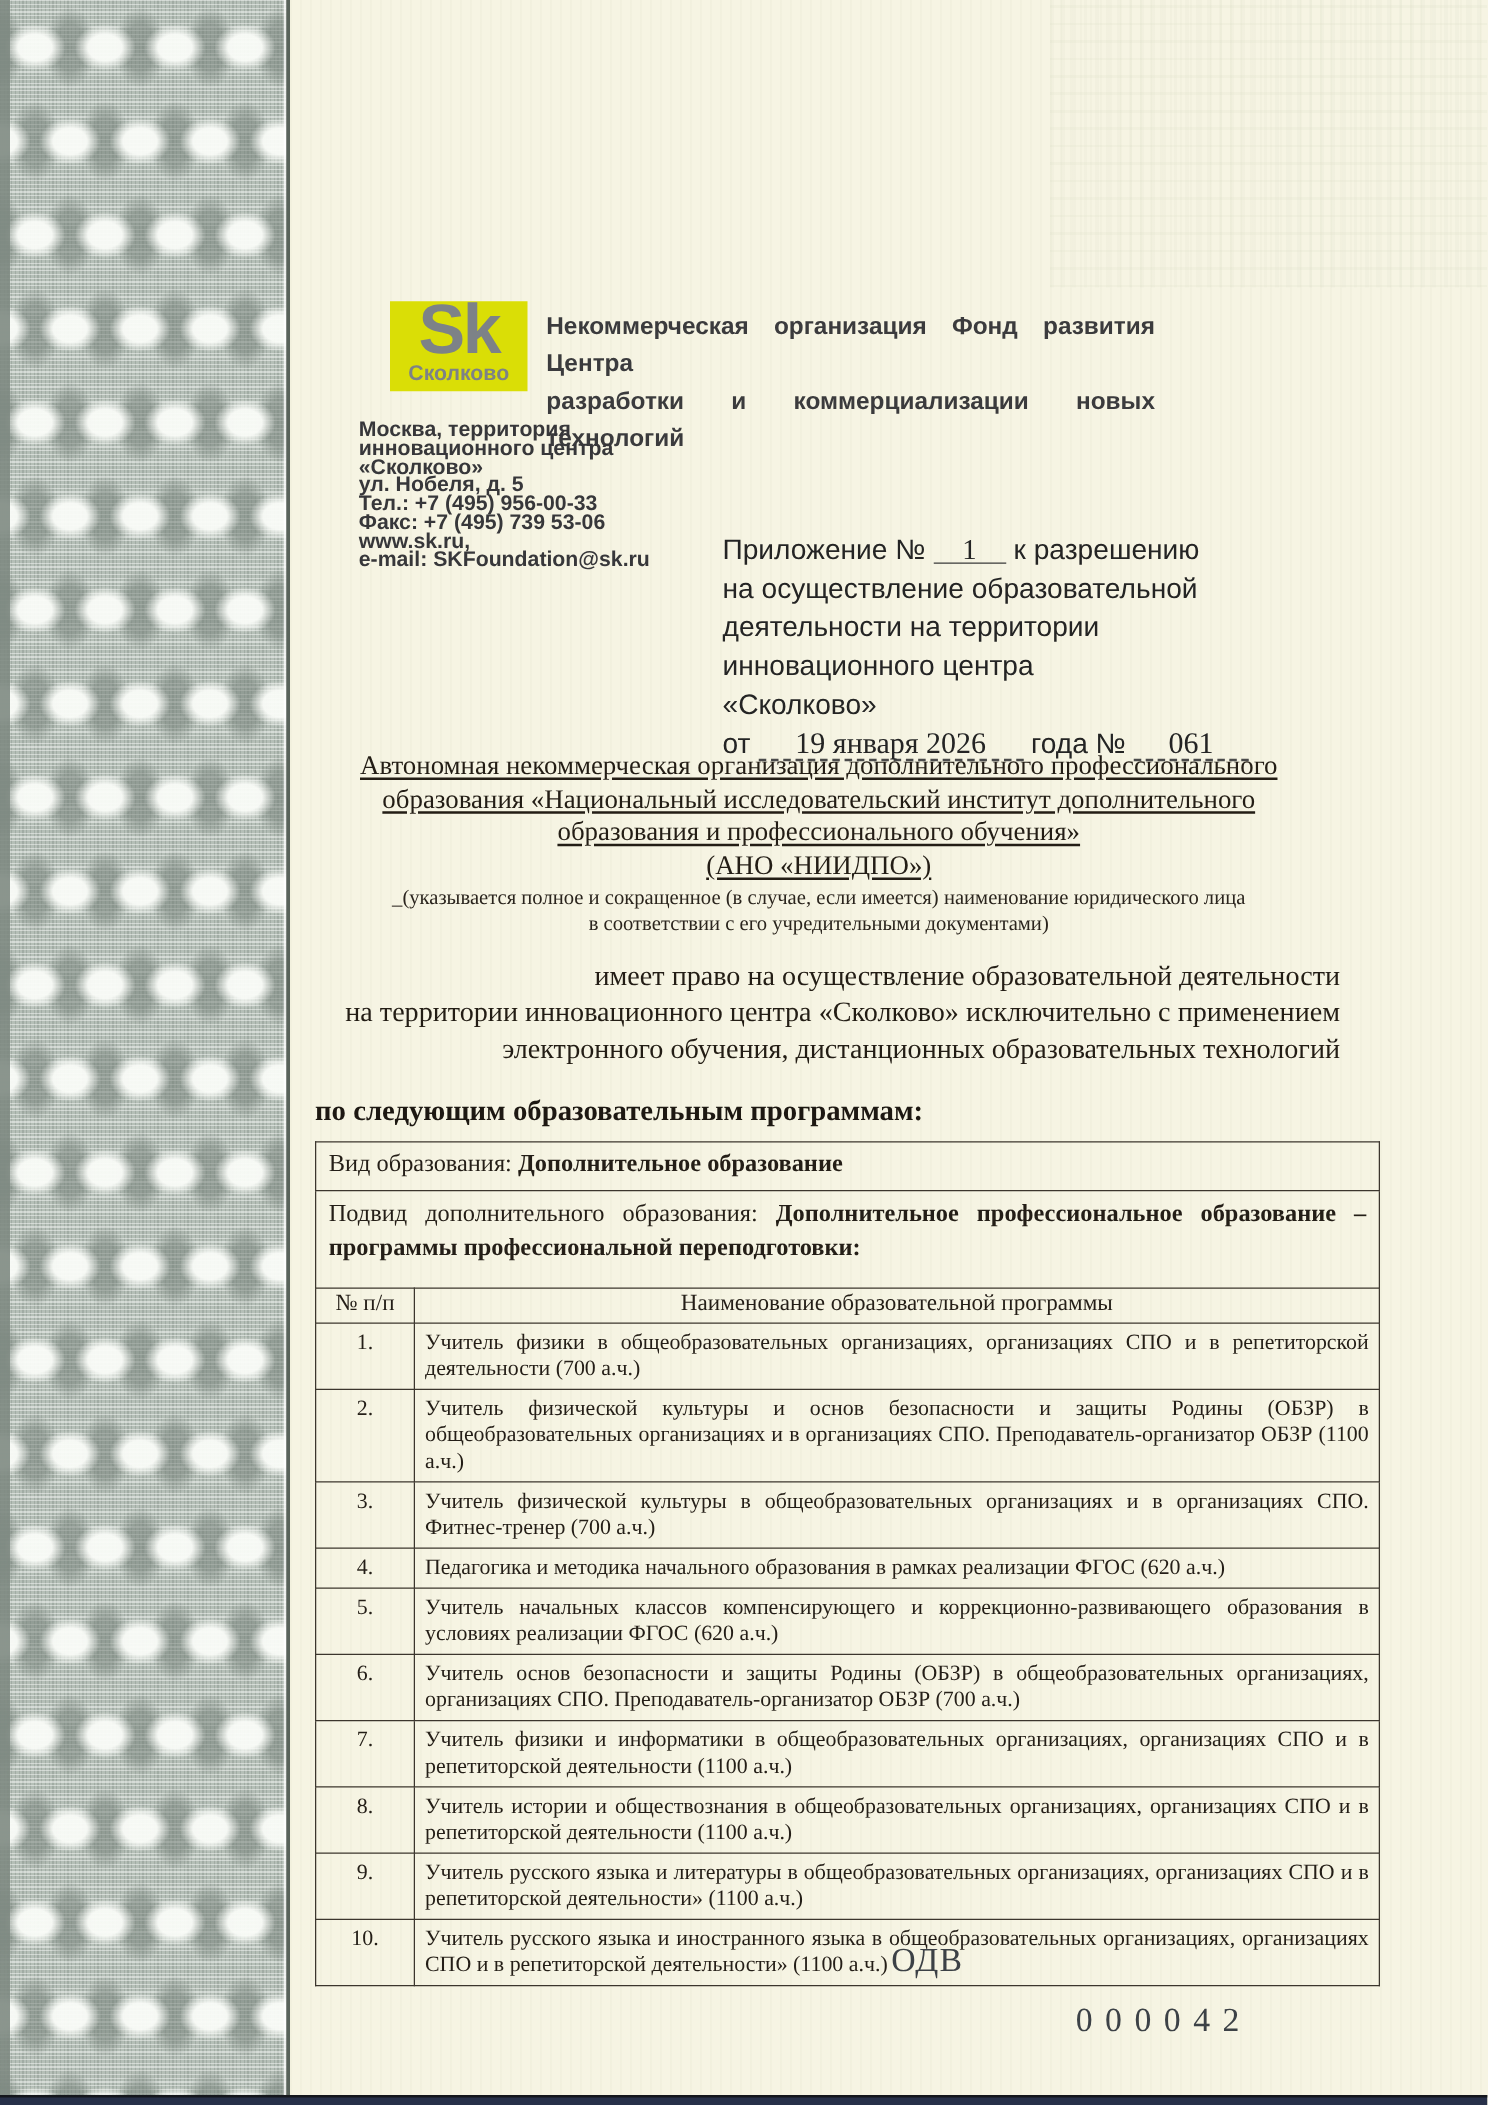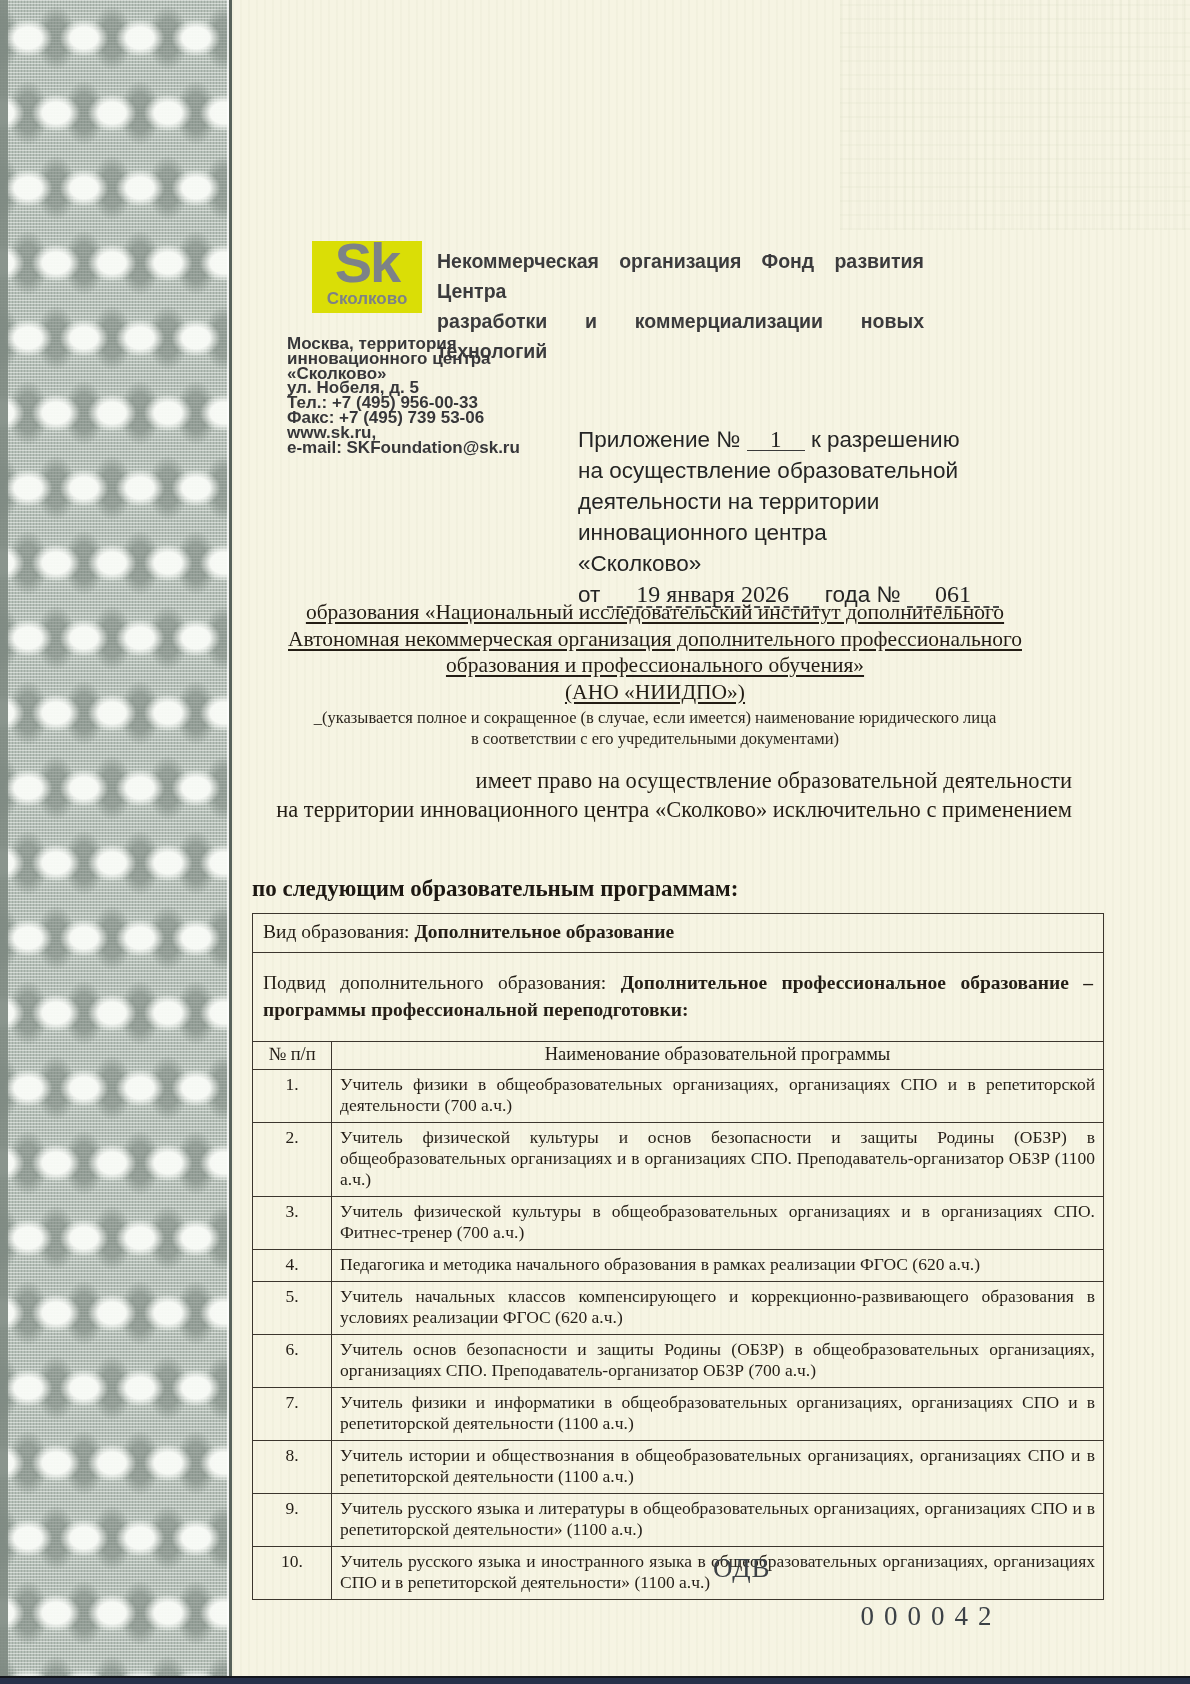--- a/index.html
+++ b/index.html
@@ -58,21 +58,21 @@
   .statement{position:absolute;left:232px;top:766px;width:840px;text-align:right;
              font-size:22.5px;line-height:29px;color:#231d15;}
 
   .proghead{position:absolute;left:252px;top:876px;font-weight:bold;font-size:23px;color:#1d1812;}
 
   
   .tablewrap{position:absolute;left:252px;top:913px;width:852px;}
   table{border-collapse:collapse;width:100%;font-size:17.5px;line-height:21px;color:#241e17;}
   td{border:1.6px solid #3c362e;vertical-align:top;padding:4px 8px 6px 8px;}
   td.kind{font-size:19.5px;line-height:25px;padding:5px 10px 8px 10px;}
-  td.subkind{font-size:19.5px;line-height:27px;padding:16px 10px 18px 10px;text-align:justify;}
+  td.subkind{font-size:19.5px;line-height:27px;padding:5px 10px 18px 10px;text-align:justify;}
   td.colnum{text-align:center;width:62px;padding:2px 4px 4px 4px;font-size:18.5px;}
   td.colname{text-align:center;font-size:18.5px;padding:2px 8px 4px 8px;}
   td.rownum{text-align:center;width:62px;}
   td.rowname{text-align:justify;}
   .b{font-weight:bold;}
 
   
   .serial{position:absolute;left:713px;top:1553px;font-size:27px;color:#3c4146;display:flex;}
   .serial .series{letter-spacing:1px;}
   .serial .number{margin-left:90px;letter-spacing:10px;margin-top:48px;}
@@ -117,34 +117,35 @@
     <div>«Сколково»</div>
     <div>
       <span>от</span>
       <span class="fill date">19 января 2026</span>
       <span>года №</span>
       <span class="fill docnum">061</span>
     </div>
   </div>
 
   <div class="orgname">
+    <div>Автономная некоммерческая организация дополнительного профессионального</div>
     <div>образования «Национальный исследовательский институт дополнительного</div>
-    <div>Автономная некоммерческая организация дополнительного профессионального</div>
     <div>образования и профессионального обучения»</div>
     <div>(АНО «НИИДПО»)</div>
   </div>
 
   <div class="orgnote">
     <div>_(указывается полное и сокращенное (в случае, если имеется) наименование юридического лица</div>
     <div>в соответствии с его учредительными документами)</div>
   </div>
 
   <div class="statement">
     <div>имеет право на осуществление образовательной деятельности</div>
     <div>на территории инновационного центра «Сколково» исключительно с применением</div>
+    <div>электронного обучения, дистанционных образовательных технологий</div>
   </div>
 
   <div class="proghead">по следующим образовательным программам:</div>
 
   <div class="tablewrap">
     <table>
       <tbody>
           <tr>
         <td class="kind" colspan="2">
           <span>Вид образования:</span>

